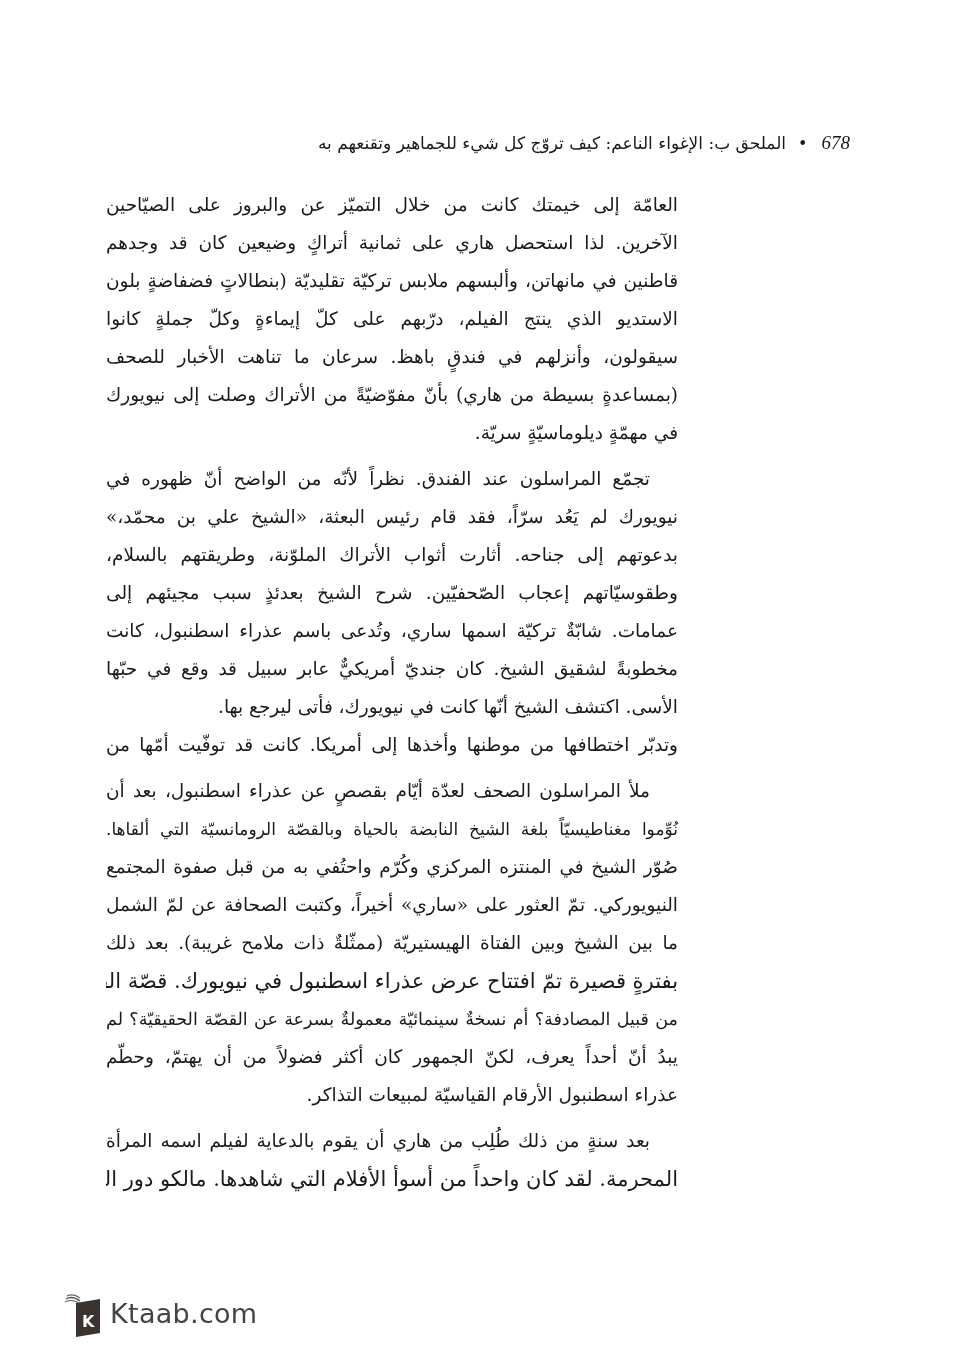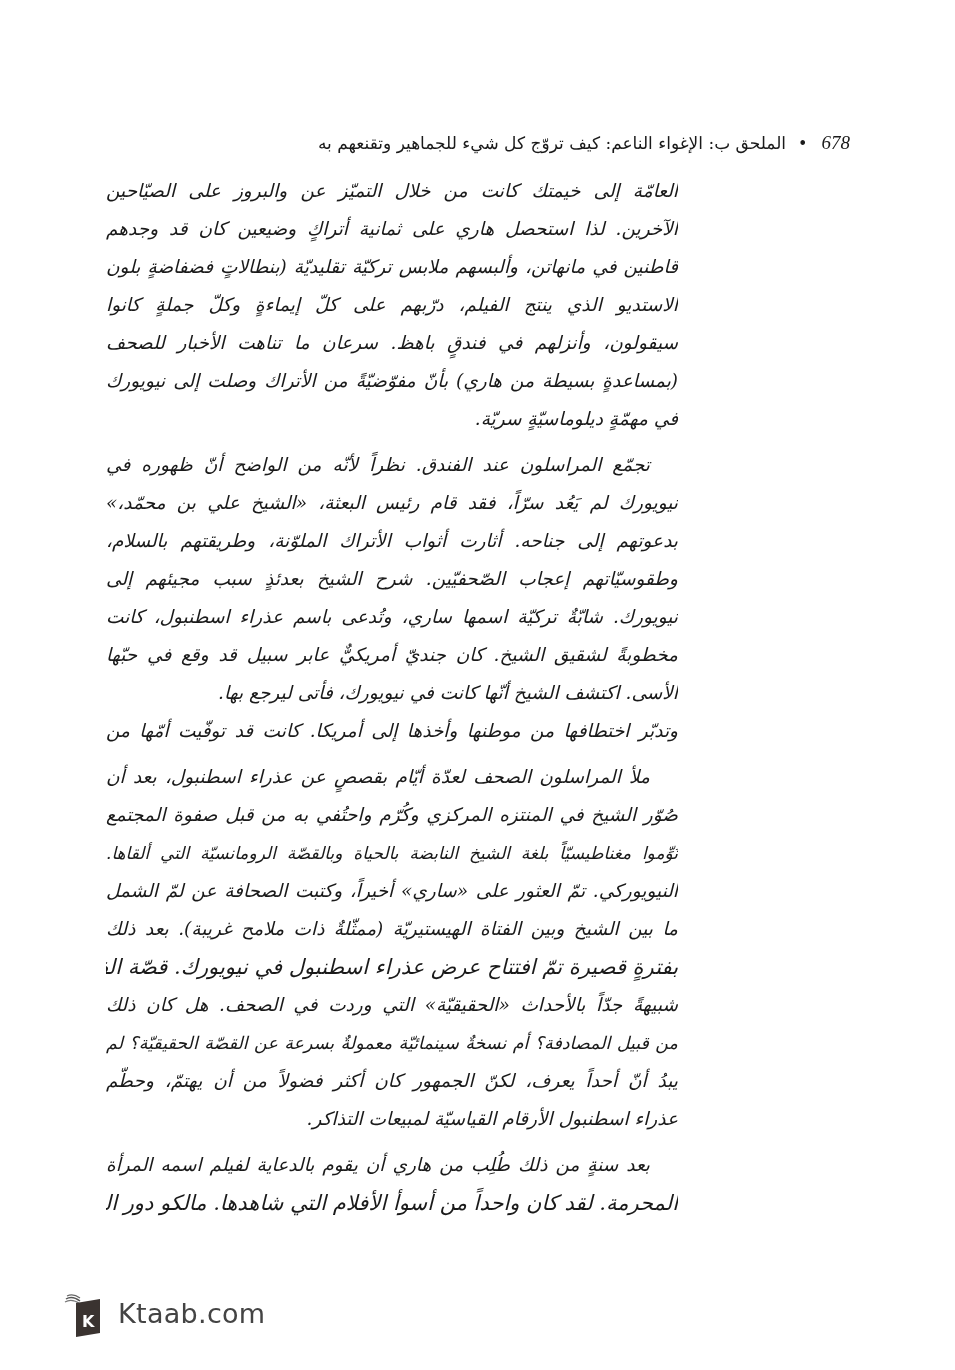--- a/index.html
+++ b/index.html
@@ -11,64 +11,63 @@
   .header .bullet { font-size: 16px; margin-left: 12px; }
   .text { position: absolute; left: 106px; width: 572px; direction: rtl; }
   .line { height: 38px; line-height: 38px; font-size: 18.5px; text-align: justify;
           text-align-last: justify; white-space: nowrap; overflow: hidden; }
   .line.last { text-align-last: right; }
   .line.indent { padding-right: 28px; }
   .para-gap { height: 8px; }
   .logo { position: absolute; left: 62px; top: 1293px; display: flex; align-items: center; }
   .logo .book { width: 36px; height: 40px; position: relative; }
   .logo .wordmark { font-family: "DejaVu Sans", sans-serif; font-size: 27px; color: #444;
-                    margin-left: 20px; letter-spacing: 0.3px; }
+                    margin-left: 12px; letter-spacing: 0.3px; }
 </style>
 </head>
 <body>
 
 <div class="header">
   <span class="pageno">678</span>
   <span class="bullet">•</span>
   <span class="title">الملحق ب: الإغواء الناعم: كيف تروّج كل شيء للجماهير وتقنعهم به</span>
 </div>
 
-<div class="text" id="body-text" style="top:172px;font-style:italic;">
+<div class="text" id="body-text" style="top:186px;">
 
   <div>
     <div class="line">العامّة إلى خيمتك كانت من خلال التميّز عن والبروز على الصيّاحين</div>
     <div class="line">الآخرين. لذا استحصل هاري على ثمانية أتراكٍ وضيعين كان قد وجدهم</div>
     <div class="line">قاطنين في مانهاتن، وألبسهم ملابس تركيّة تقليديّة (بنطالاتٍ فضفاضةٍ بلون</div>
     <div class="line">الاستديو الذي ينتج الفيلم، درّبهم على كلّ إيماءةٍ وكلّ جملةٍ كانوا</div>
     <div class="line">سيقولون، وأنزلهم في فندقٍ باهظ. سرعان ما تناهت الأخبار للصحف</div>
     <div class="line">(بمساعدةٍ بسيطة من هاري) بأنّ مفوّضيّةً من الأتراك وصلت إلى نيويورك</div>
     <div class="line last">في مهمّةٍ ديلوماسيّةٍ سريّة.</div>
   </div>
   <div class="para-gap"></div>
 
   <div>
     <div class="line indent">تجمّع المراسلون عند الفندق. نظراً لأنّه من الواضح أنّ ظهوره في</div>
     <div class="line">نيويورك لم يَعُد سرّاً، فقد قام رئيس البعثة، «الشيخ علي بن محمّد،»</div>
     <div class="line">بدعوتهم إلى جناحه. أثارت أثواب الأتراك الملوّنة، وطريقتهم بالسلام،</div>
     <div class="line">وطقوسيّاتهم إعجاب الصّحفيّين. شرح الشيخ بعدئذٍ سبب مجيئهم إلى</div>
-    <div class="line">نيويورك. شابّةٌ تركيّة اسمها ساري، وتُدعى باسم عذراء اسطنبول، كانت</div>
+    <div class="line">عمامات. شابّةٌ تركيّة اسمها ساري، وتُدعى باسم عذراء اسطنبول، كانت</div>
     <div class="line">مخطوبةً لشقيق الشيخ. كان جنديّ أمريكيٌّ عابر سبيل قد وقع في حبّها</div>
     <div class="line last">الأسى. اكتشف الشيخ أنّها كانت في نيويورك، فأتى ليرجع بها.</div>
     <div class="line">وتدبّر اختطافها من موطنها وأخذها إلى أمريكا. كانت قد توفّيت أمّها من</div>
   </div>
   <div class="para-gap"></div>
 
   <div>
     <div class="line indent">ملأ المراسلون الصحف لعدّة أيّام بقصصٍ عن عذراء اسطنبول، بعد أن</div>
+    <div class="line" style="font-size:17px">نُوِّموا مغناطيسيّاً بلغة الشيخ النابضة بالحياة وبالقصّة الرومانسيّة التي ألقاها.</div>
     <div class="line">صُوّر الشيخ في المنتزه المركزي وكُرّم واحتُفي به من قبل صفوة المجتمع</div>
-    <div class="line" style="font-size:17px">نُوِّموا مغناطيسيّاً بلغة الشيخ النابضة بالحياة وبالقصّة الرومانسيّة التي ألقاها.</div>
     <div class="line">النيويوركي. تمّ العثور على «ساري» أخيراً، وكتبت الصحافة عن لمّ الشمل</div>
     <div class="line">ما بين الشيخ وبين الفتاة الهيستيريّة (ممثّلةٌ ذات ملامح غريبة). بعد ذلك</div>
     <div class="line" style="font-size:21px">بفترةٍ قصيرة تمّ افتتاح عرض عذراء اسطنبول في نيويورك. قصّة الفيلم كانت</div>
-    <div class="line">شبيهةً جدّاً بالأحداث «الحقيقيّة» التي وردت في الصحف. هل كان ذلك</div>
     <div class="line" style="font-size:17.5px">من قبيل المصادفة؟ أم نسخةٌ سينمائيّة معمولةٌ بسرعة عن القصّة الحقيقيّة؟ لم</div>
     <div class="line">يبدُ أنّ أحداً يعرف، لكنّ الجمهور كان أكثر فضولاً من أن يهتمّ، وحطّم</div>
     <div class="line last">عذراء اسطنبول الأرقام القياسيّة لمبيعات التذاكر.</div>
   </div>
   <div class="para-gap"></div>
 
   <div>
     <div class="line indent">بعد سنةٍ من ذلك طُلِب من هاري أن يقوم بالدعاية لفيلم اسمه المرأة</div>
     <div class="line" style="font-size:21px">المحرمة. لقد كان واحداً من أسوأ الأفلام التي شاهدها. مالكو دور السينما لم</div>
   </div>

